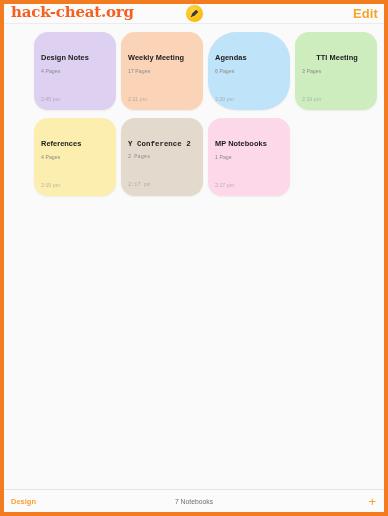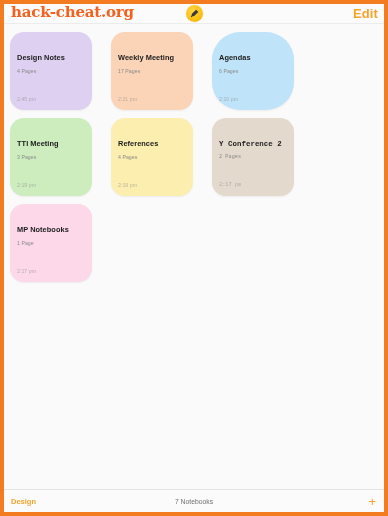--- a/index.html
+++ b/index.html
@@ -75,22 +75,23 @@
   
   .content {
     flex: 1 1 auto;
     background: #fafafa;
     padding: 8px 6px 0 6px;
     overflow: hidden;
   }
   .grid {
     display: flex;
     flex-wrap: wrap;
-    gap: 8px 19px;
+    gap: 8px 5px;
     align-content: flex-start;
+    margin-left: 24px;
   }
   .card {
     position: relative;
     width: 82px;
     height: 78px;
     border-radius: 14px;
     box-sizing: border-box;
     padding: 0 7px;
     box-shadow: 0 1px 2px rgba(0,0,0,0.06);
     overflow: hidden;
@@ -187,21 +188,21 @@
         <div class="card-pages">17 Pages</div>
         <div class="card-time">2:21 pm</div>
       </div>
 
       <div class="card" style="background: rgb(191, 227, 248); border-radius: 28px;">
         <div class="card-title">Agendas</div>
         <div class="card-pages">6 Pages</div>
         <div class="card-time">2:20 pm</div>
       </div>
 
-      <div class="card" style="background: rgb(205, 237, 191);">
+      <div class="card" style="background: rgb(205, 237, 191); text-align: center;">
         <div class="card-title">TTI Meeting</div>
         <div class="card-pages">3 Pages</div>
         <div class="card-time">2:19 pm</div>
       </div>
 
       <div class="card" style="background: rgb(251, 238, 174);">
         <div class="card-title">References</div>
         <div class="card-pages">4 Pages</div>
         <div class="card-time">2:19 pm</div>
       </div>

